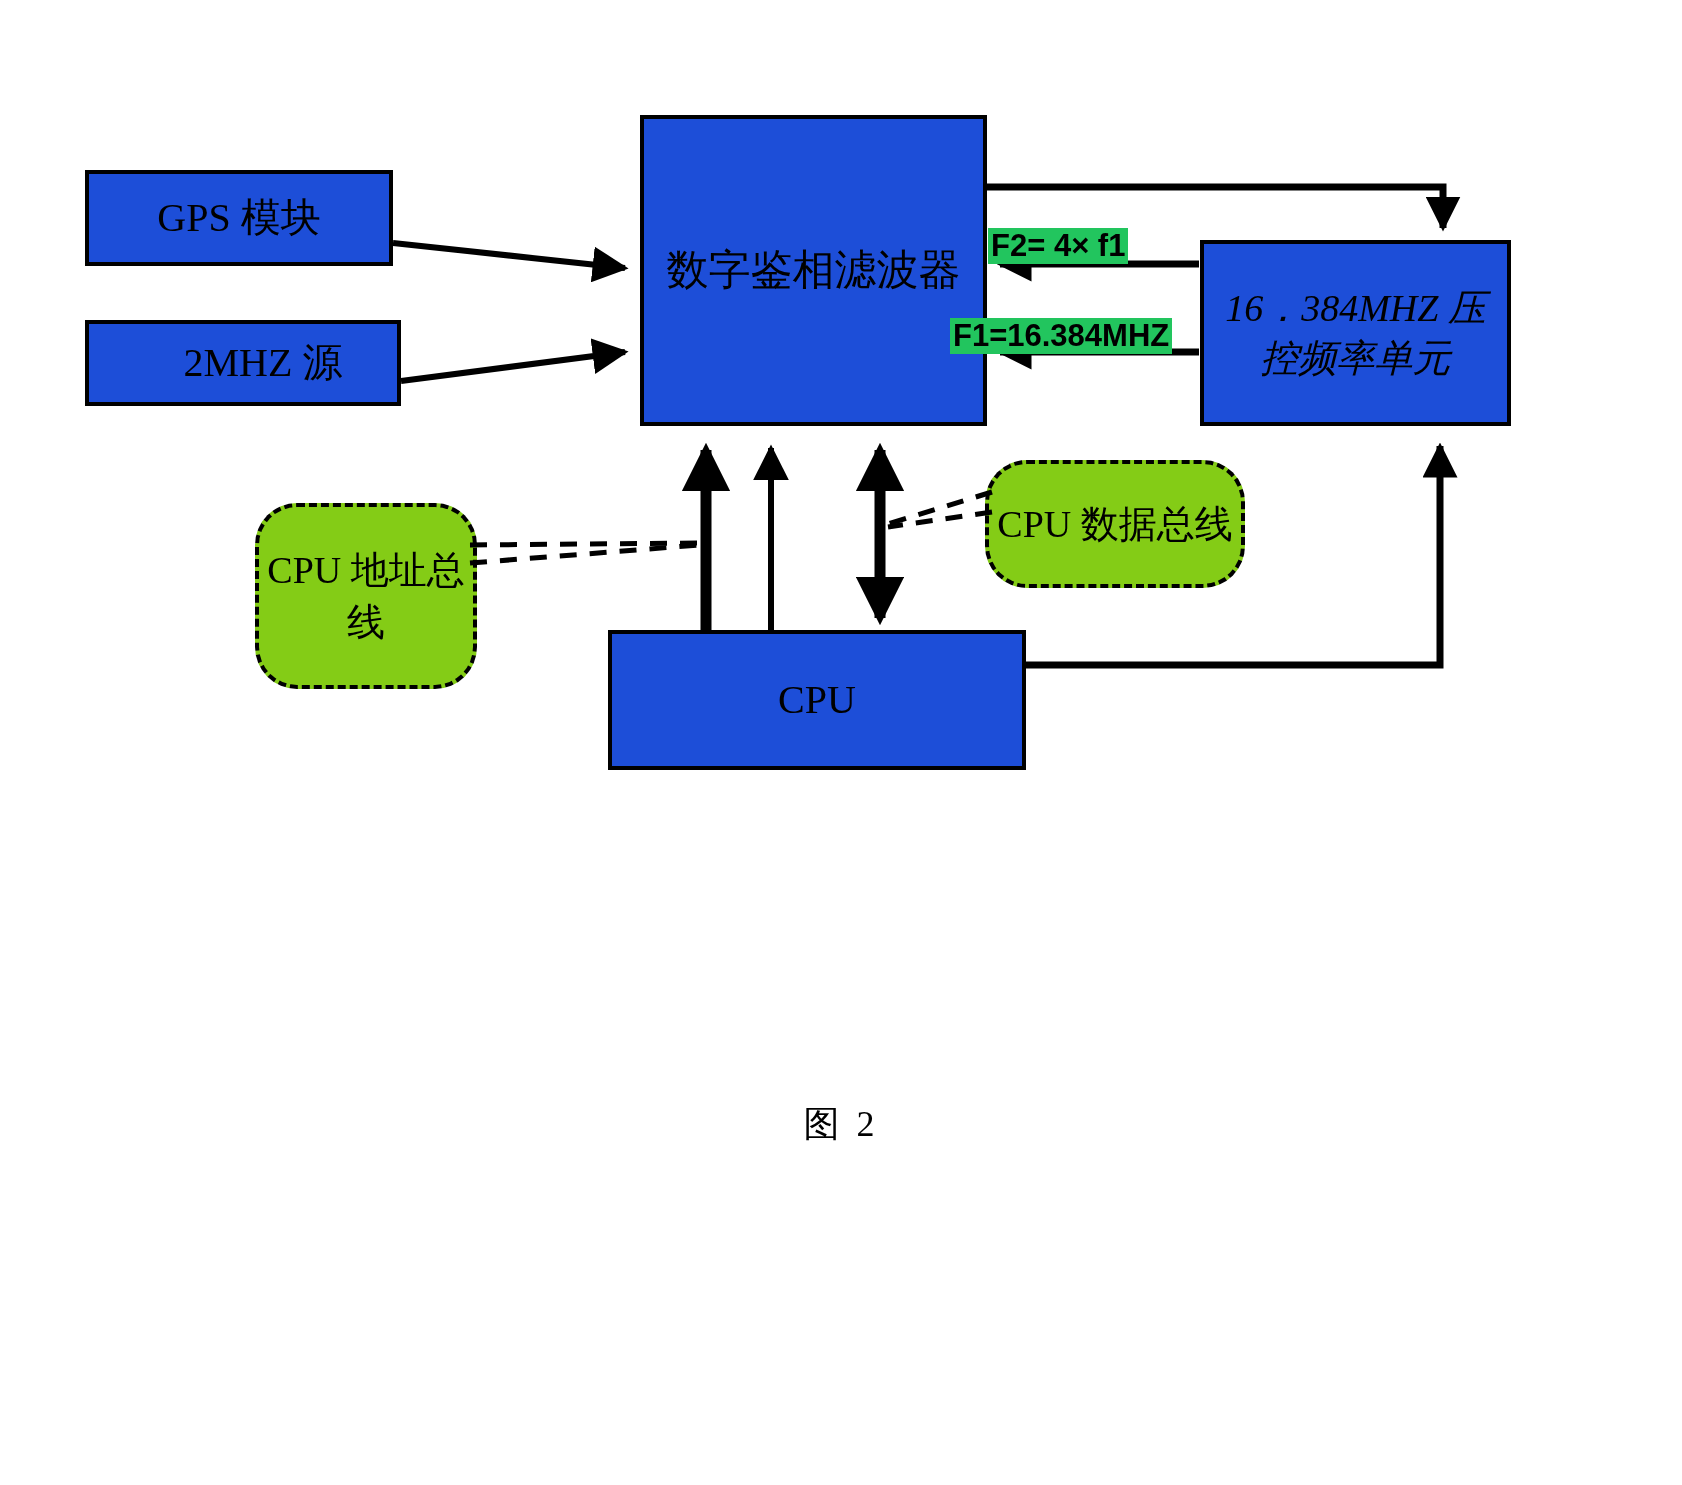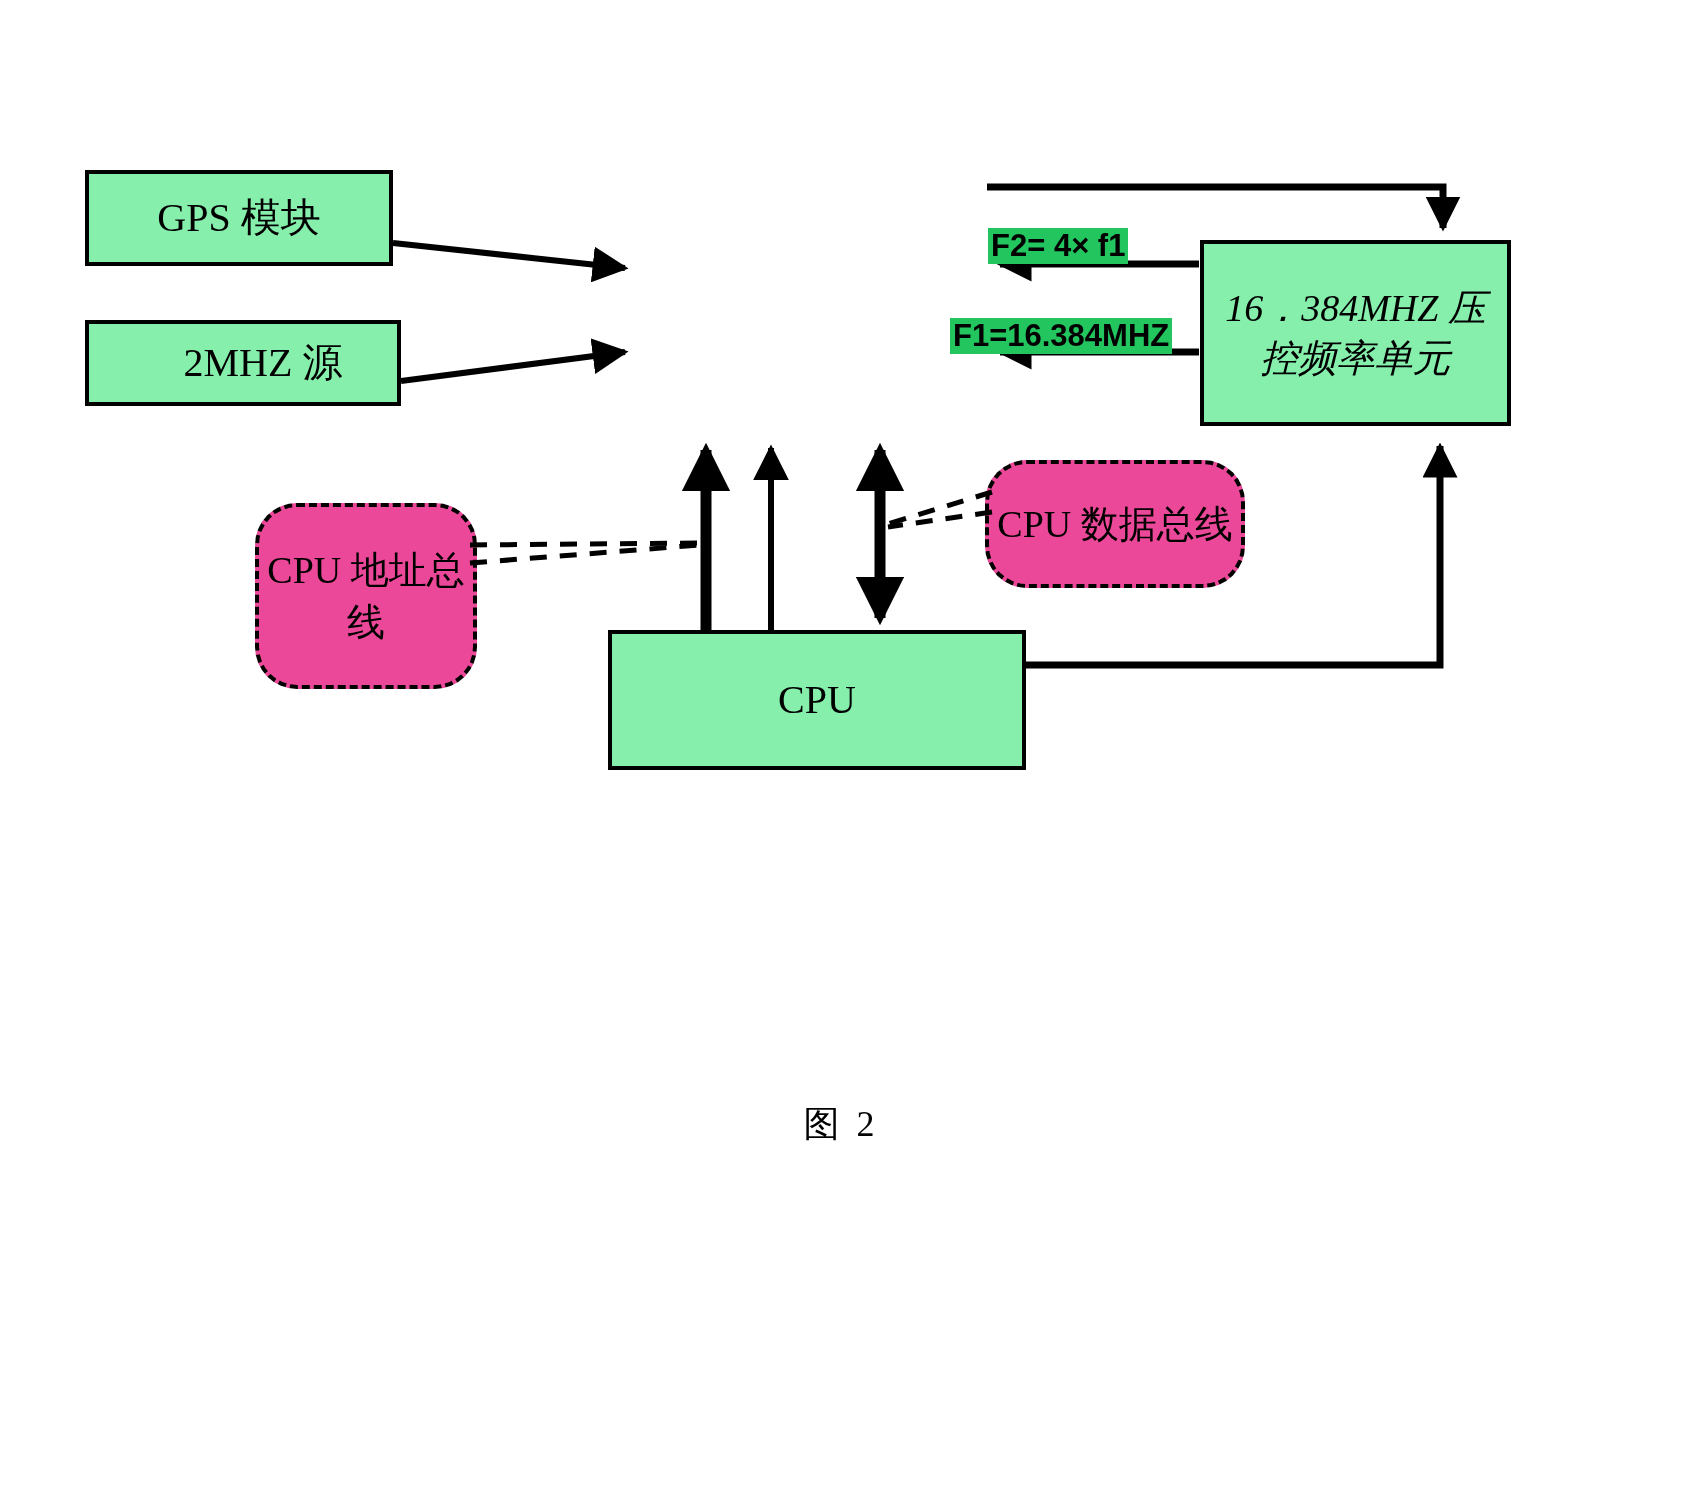--- a/index.html
+++ b/index.html
@@ -10,21 +10,21 @@
     color:#000;
     overflow:hidden;
   }
   #diagram-root{position:relative;width:1682px;height:1485px;}
 
   
   .block{
     position:absolute;
     box-sizing:border-box;
     border:4px solid #000;
-    background:#86efac;
+    background:#1d4ed8;
     display:flex;
     align-items:center;
     justify-content:center;
     text-align:center;
     line-height:1.32;
     z-index:5;
   }
   .block .label{display:block;width:100%;padding:0 6px;}
 
   #block-gps   {left:85px;  top:170px; width:308px; height:96px;  font-size:40px;}
@@ -32,21 +32,21 @@
   #block-filter{left:640px; top:115px; width:347px; height:311px; font-size:42px;}
   #block-vco   {left:1200px;top:240px; width:311px; height:186px; font-size:38px;font-style:italic;}
   #block-cpu   {left:608px; top:630px; width:418px; height:140px; font-size:40px;}
 
   
   .callout{
     position:absolute;
     box-sizing:border-box;
     border:4px dashed #000;
     border-radius:42px;
-    background:#ec4899;
+    background:#84cc16;
     display:flex;align-items:center;justify-content:center;
     text-align:center;line-height:1.38;
     font-size:38px;
     z-index:6;
   }
   #callout-addr{left:255px; top:503px; width:222px; height:186px;}
   #callout-data{left:985px; top:460px; width:260px; height:128px;}
 
   
   #wires{position:absolute;left:0;top:0;width:1682px;height:1485px;z-index:2;}
@@ -145,20 +145,23 @@
   </svg>
 
   <div class="block" id="block-gps">
     <span class="label">GPS 模块</span>
   </div>
 
   <div class="block" id="block-src">
     <span class="label">2MHZ 源</span>
   </div>
 
+  <div class="block" id="block-filter">
+    <span class="label">数字鉴相滤波器</span>
+  </div>
 
   <div class="block" id="block-vco">
     <span class="label">16．384MHZ 压控频率单元</span>
   </div>
 
   <div class="block" id="block-cpu">
     <span class="label">CPU</span>
   </div>
 
   <div class="callout" id="callout-addr">

